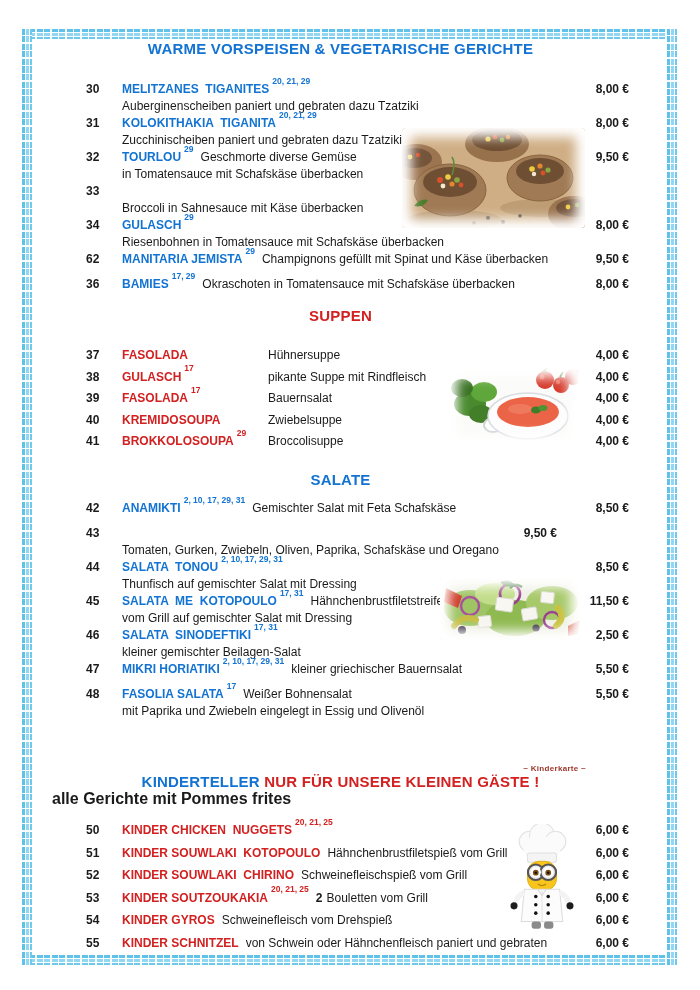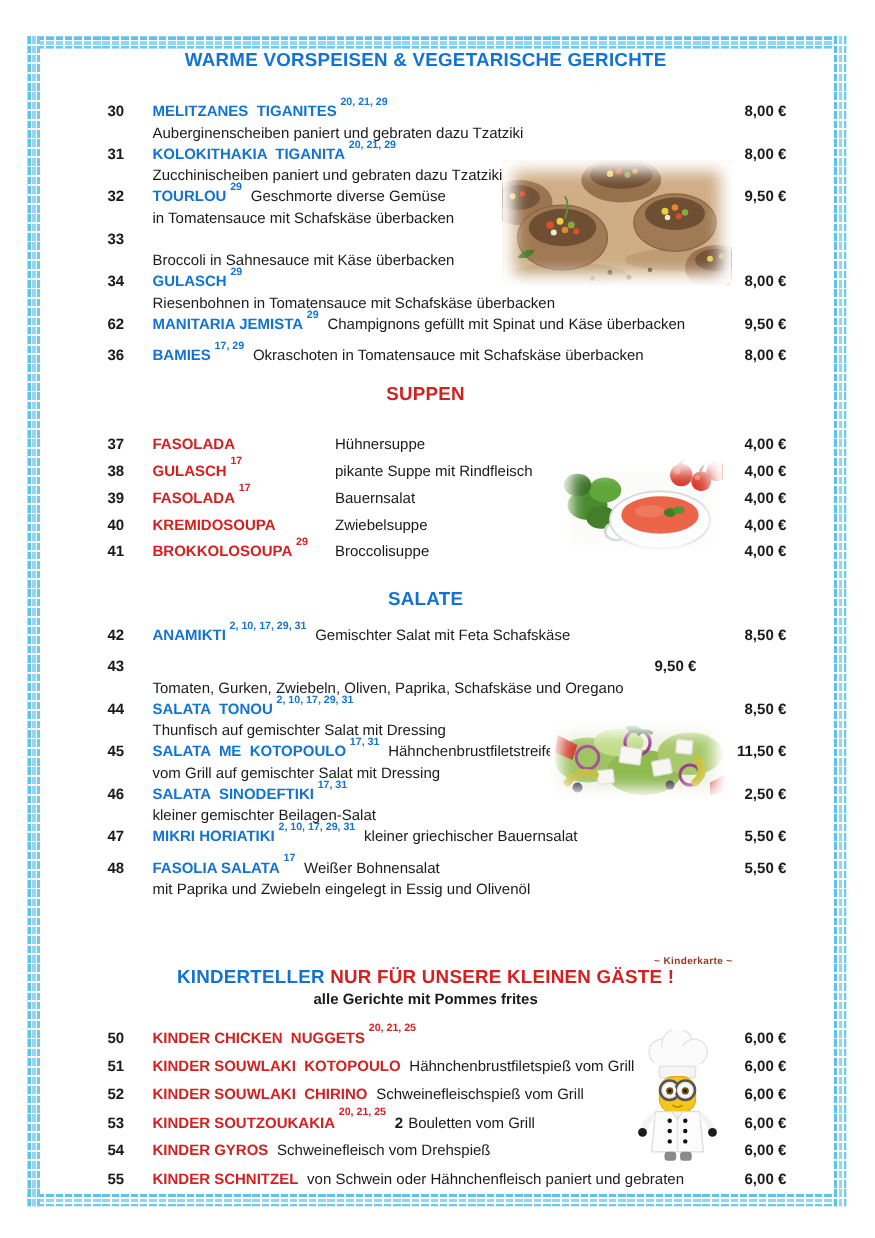--- a/index.html
+++ b/index.html
@@ -31,21 +31,21 @@
   .content{
     position:absolute;left:10px;top:10px;right:10px;bottom:10px;
     padding:0 38px 0 20px;box-sizing:border-box;overflow:hidden;background:#fff;
   }
   .sec-title{margin:0;text-align:center;font-size:15px;line-height:17px;font-weight:bold;letter-spacing:.2px;}
   .c-blue{color:var(--blue);} .c-red{color:var(--red);}
   .sec-0 .sec-title{margin:1px 0 24px;}
   .sec-1 .sec-title{margin:14px 0 23px;}
   .sec-2 .sec-title{margin:21px 0 12px;}
   .sec-3 .sec-title{margin:53px 0 0;}
-  .kids-sub{text-align:center;font-weight:bold;font-size:12px;line-height:14px;margin:2px 0 16px;}
+  .kids-sub{font-weight:bold;font-size:16px;line-height:14px;margin:2px 0 16px;}
 
   .item{display:grid;grid-template-columns:70px minmax(0,1fr) 72px;font-size:12px;line-height:17px;}
   .sec.twocol .item{grid-template-columns:70px 146px minmax(0,1fr) 72px;margin-bottom:4.5px;}
   .sec-0 .item.single,.sec-2 .item.single{margin-bottom:8px;}
   .sec-0 .item.multi,.sec-2 .item.multi{margin-bottom:0;}
   .sec-3 .item{margin-bottom:5.5px;}
   .num{font-weight:bold;padding-left:34px;}
   .nm{font-weight:bold;white-space:pre;}
   .sec.blue .nm,.sec.blue sup.alg{color:var(--blue);}
   .sec.red .nm,.sec.red sup.alg{color:var(--red);}

